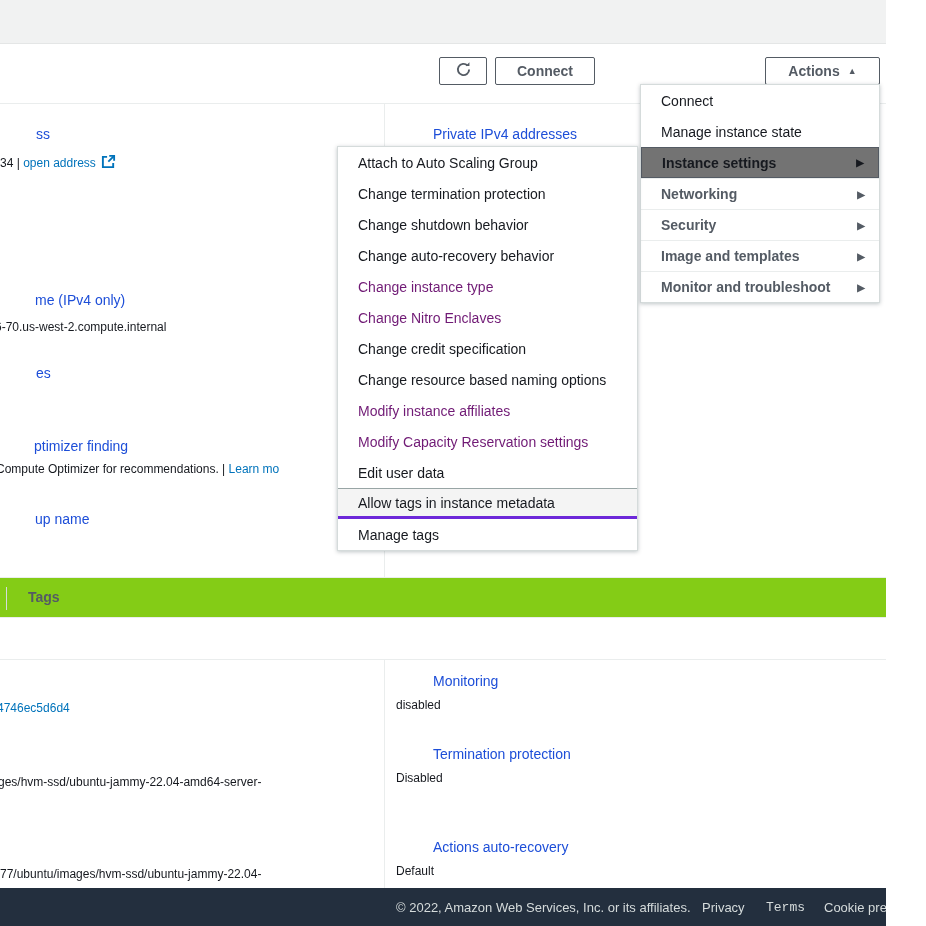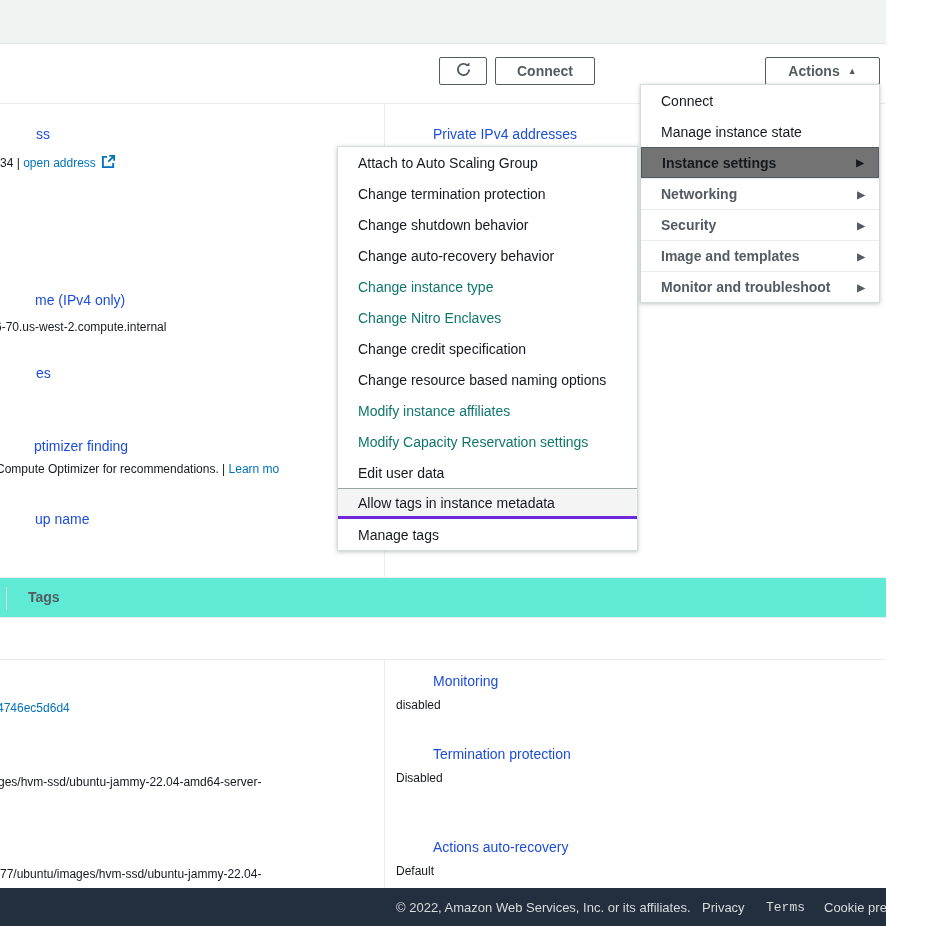--- a/index.html
+++ b/index.html
@@ -30,21 +30,21 @@
   .btn-actions { left:765px; width:115px; }
 
   
   .lbl { position:absolute; color:#1d4ed8; font-size:14px; white-space:nowrap;padding-left:37px; }
   .val { position:absolute; color:#16191f; font-size:12px; white-space:nowrap; }
   .link { color:#0073bb; text-decoration:none; cursor:pointer; }
   .ext-icon { display:inline-block; vertical-align:-2px; margin-left:5px; }
 
   
   .tab-strip { position:absolute; left:0; top:577px; width:900px; height:41px;
-    background:#5eead4; border-top:1px solid #eaeded; border-bottom:1px solid #eaeded; }
+    background:#84cc16; border-top:1px solid #eaeded; border-bottom:1px solid #eaeded; }
   .tab-strip .tab-div { position:absolute; left:6px; top:9px; width:1px; height:23px; background:#d5dbdb; }
   .tab-strip .tab { position:absolute; left:28px; top:11px; font-weight:700; color:#545b64; cursor:pointer; }
 
   
   .footer { position:absolute; left:0; top:888px; width:926px; height:38px; background:#232f3e; }
   .footer span { position:absolute; top:12px; font-size:13px; color:#d5dbdb; white-space:nowrap; }
   .footer .f-copy { left:396px; }
   .footer .f-privacy { left:702px; cursor:pointer; }
   .footer .f-terms { left:766px; cursor:pointer;font-family:Liberation Mono, monospace; }
   .footer .f-cookie { left:824px; cursor:pointer; }
@@ -60,21 +60,21 @@
     position:relative; height:31px; display:flex; align-items:center;
     padding:0 14px 0 20px; cursor:pointer; color:#16191f; background:#fff;
     white-space:nowrap;
   }
   .m-item .arrow { margin-left:auto; font-size:10px; color:#545b64; }
   .m-item.cat { font-weight:700; color:#545b64; border-top:1px solid #eaeded; }
   .m-item.cat.selected {
     border:1px solid #545b64; background:#737373; color:#16191f;
   }
   .m-item.cat.selected .arrow { color:#16191f; }
-  .m-item.disabled { color:#0f766e; cursor:default; }
+  .m-item.disabled { color:#701a75; cursor:default; }
   .m-item.highlighted {
     background:#f4f4f4; border-top:1px solid #98a5a5; border-bottom:3px solid #6d28d9;
   }
 </style>
 </head>
 <body>
 
 <div id="screen">
 
   <div class="top-band"></div>

